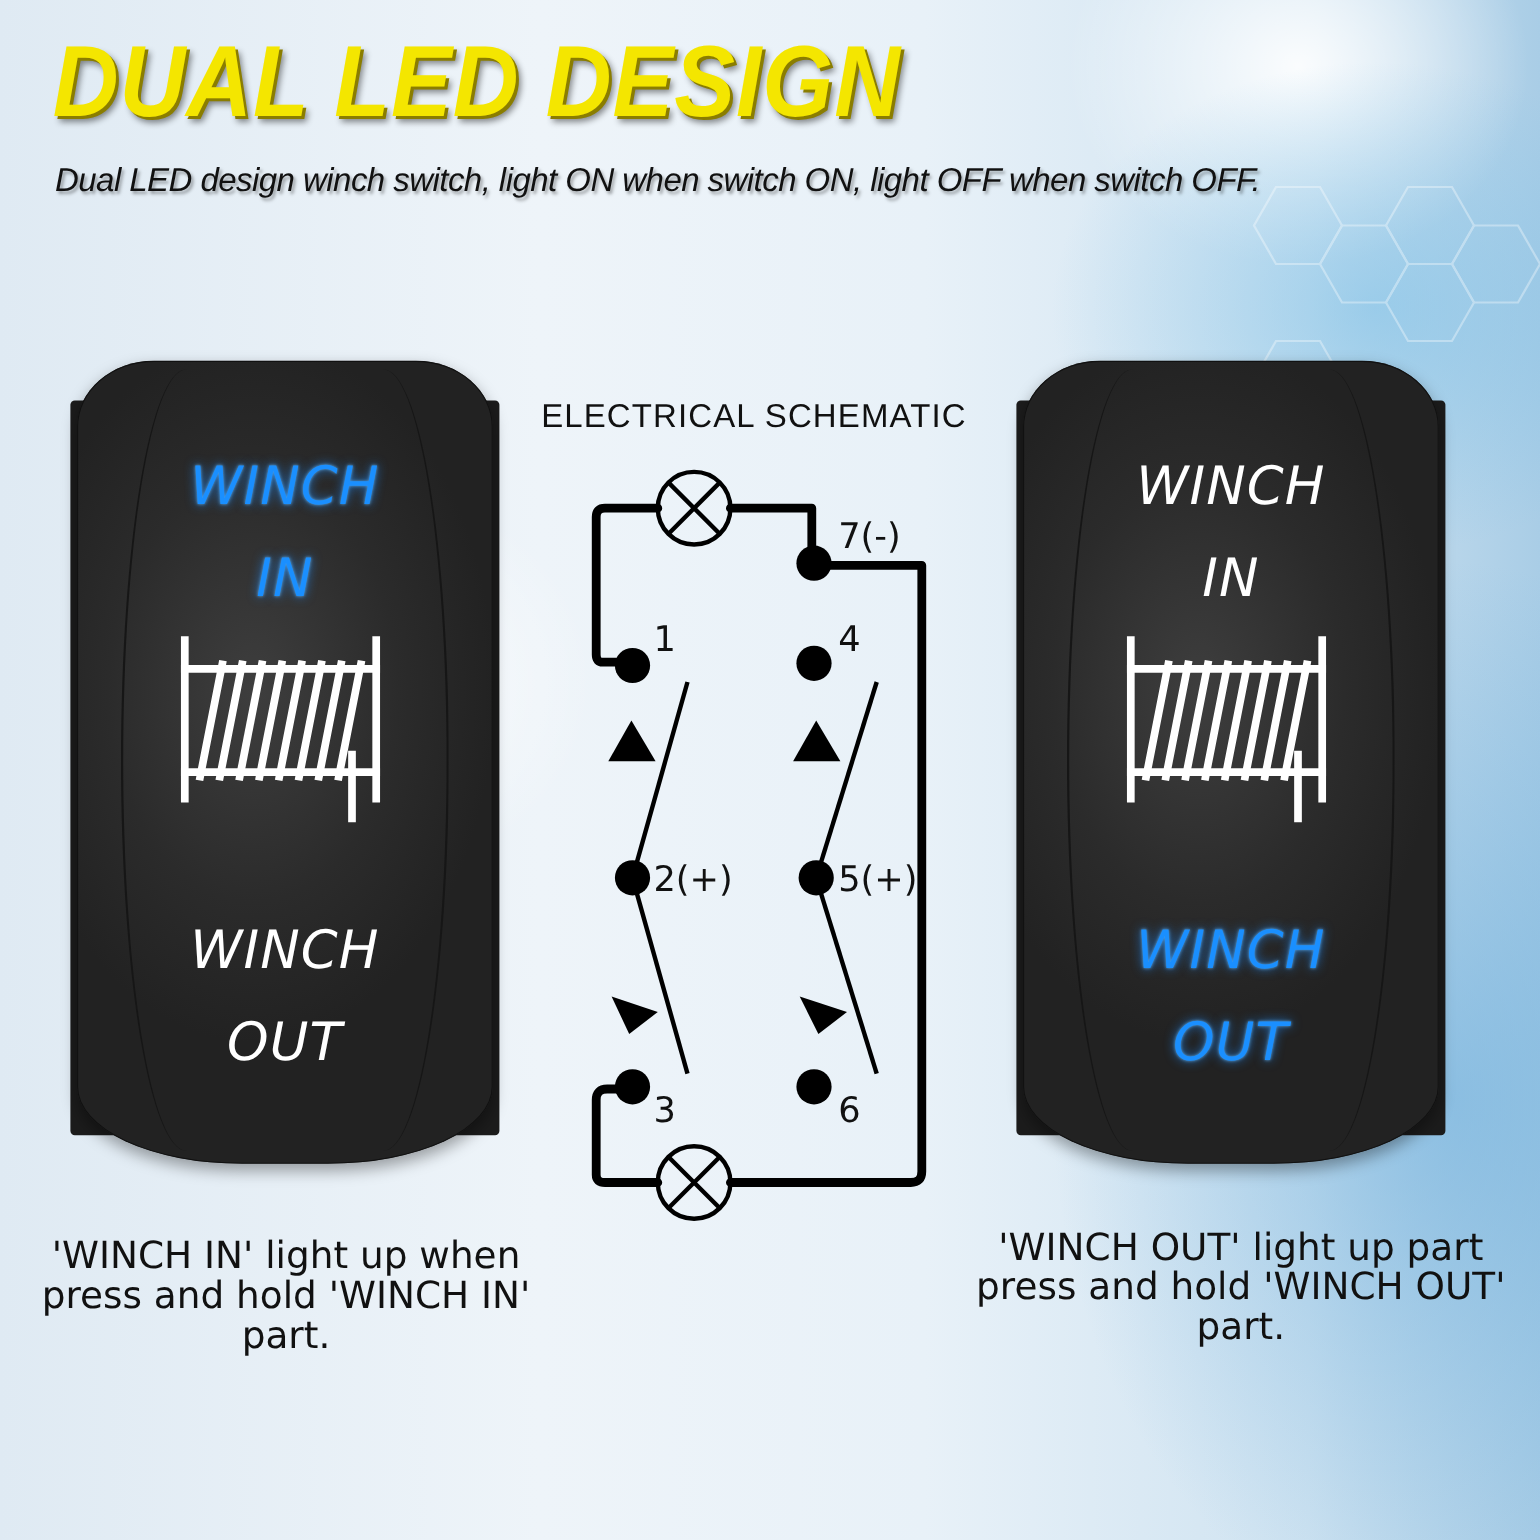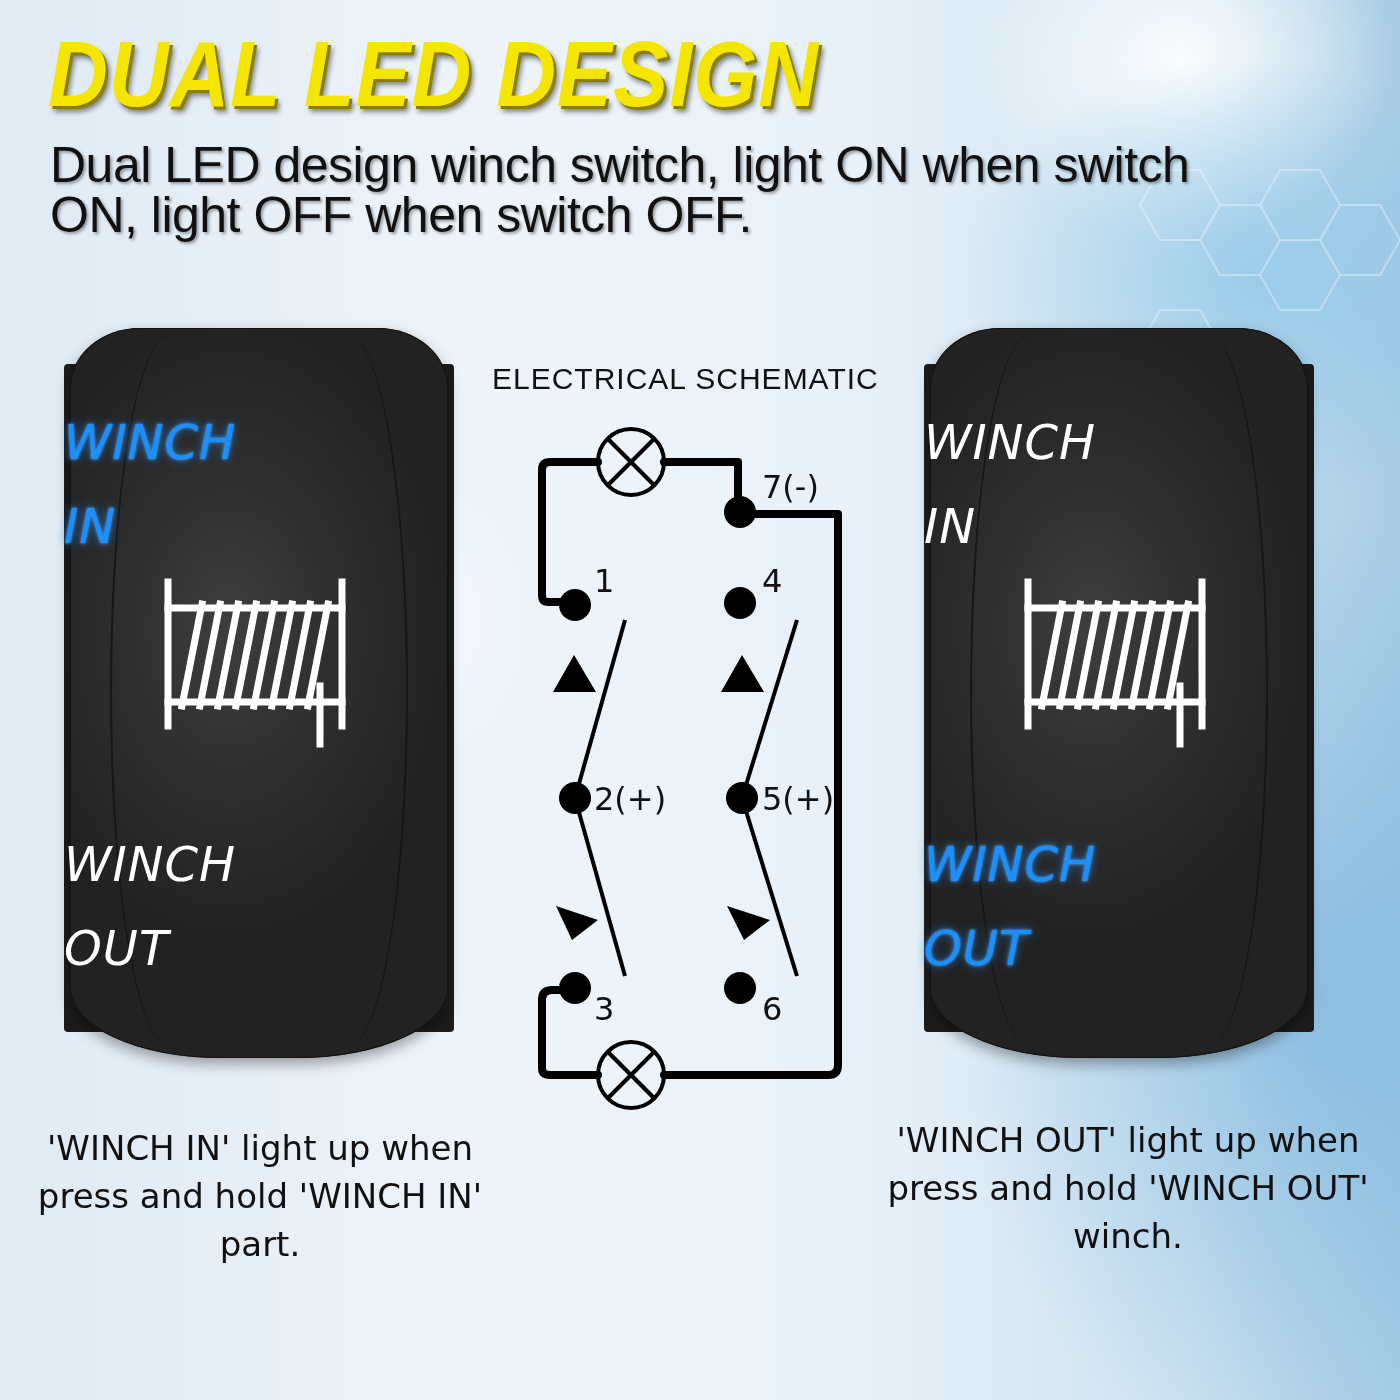--- a/index.html
+++ b/index.html
@@ -17,21 +17,21 @@
 
   .headline {
     position:absolute; left:48px; top:28px; margin:0;
     font-family:"Liberation Sans", sans-serif; font-weight:bold; font-style:italic;
     font-size:92px; letter-spacing:1px; color:#f4e600; line-height:1;
     transform: scaleX(0.9); transform-origin:left;
     text-shadow: 3px 3px 0 #8a7d00, 5px 6px 6px rgba(0,0,0,0.45);
   }
   .subtitle {
     position:absolute; left:50px; top:140px; width:1220px; margin:0;
-    font-size:50px; color:#111; line-height:50px;
+    font-size:30px; font-style:italic; color:#111; line-height:50px;
     text-shadow: 2px 2px 3px rgba(0,0,0,0.35);
     letter-spacing:-0.5px;
   }
 
   
   .switch { position:absolute; width:390px; height:730px; }
   .switch.left { left:64px; top:328px; }
   .switch.right { left:924px; top:328px; }
   .switch .back {
     position:absolute; left:0; top:36px; width:390px; height:668px;
@@ -44,39 +44,39 @@
     box-shadow: inset 0 0 0 1px #111, 0 6px 14px rgba(0,0,0,0.35);
   }
   .switch .ridge-l, .switch .ridge-r {
     position:absolute; top:8px; width:60px; height:710px;
     border-color:#161616; border-style:solid;
   }
   .switch .ridge-l { left:40px; border-width:0 0 0 2px; border-radius: 60px 0 0 60px / 360px 0 0 360px; }
   .switch .ridge-r { right:40px; border-width:0 2px 0 0; border-radius: 0 60px 60px 0 / 0 360px 360px 0; }
 
   .legend {
-    position:absolute; left:0; width:390px; 
+    position:absolute; left:0; width:390px; text-align:center;
     font-family:"DejaVu Sans", sans-serif; font-style:italic; font-size:48px;
     line-height:1; letter-spacing:1px;
   }
   .legend.lit { color:#1a8fff; text-shadow: 0 0 10px rgba(30,140,255,0.8), 0 0 3px rgba(120,200,255,0.9); }
   .legend.unlit { color:#ffffff; }
   .winch-icon { position:absolute; left:96px; top:248px; width:200px; height:180px; }
 
   
   .schem-title {
     position:absolute; left:492px; top:362px; margin:0;
     font-size:30px; font-weight:normal; letter-spacing:1px; color:#111;
   }
   .schematic { position:absolute; left:520px; top:420px; width:340px; height:690px; }
   .pin-label { position:absolute; font-size:32px; color:#111; font-family:"DejaVu Sans", sans-serif; }
 
   .caption {
     position:absolute; margin:0; text-align:center; color:#111;
-    font-family:"DejaVu Sans", sans-serif; font-size:34px; line-height:48px;
+    font-family:"DejaVu Sans", sans-serif; font-size:34px; line-height:36px;
   }
   .caption.left { left:10px; top:1124px; width:500px; }
   .caption.right { left:868px; top:1116px; width:520px; }
 </style>
 </head>
 <body>
 
 <svg class="hex" viewBox="0 0 300 260">
   <g fill="none" stroke="#ffffff" stroke-width="2">
     <polygon points="60,20 100,20 120,55 100,90 60,90 40,55"></polygon>
@@ -192,13 +192,13 @@
       <line x1="132" y1="28" x2="112" y2="130"></line>
       <line x1="150" y1="28" x2="130" y2="130"></line>
       <line x1="168" y1="28" x2="148" y2="130"></line>
     </g>
   </svg>
   <div class="legend lit" style="top:512px;">WINCH</div>
   <div class="legend lit" style="top:596px;">OUT</div>
 </div>
 
 <p class="caption left">'WINCH IN' light up when press and hold 'WINCH IN' part.</p>
-<p class="caption right">'WINCH OUT' light up when press and hold 'WINCH OUT' winch.</p>
+<p class="caption right">'WINCH OUT' light up part press and hold 'WINCH OUT' part.</p>
 
 </body></html>

